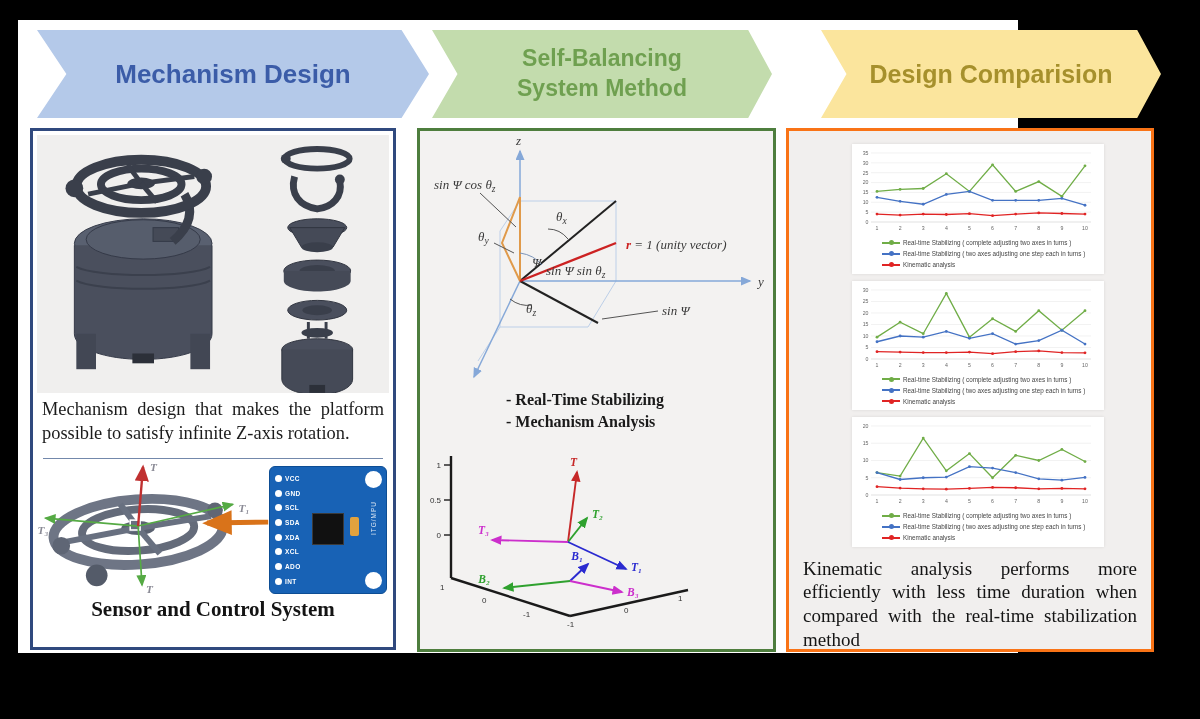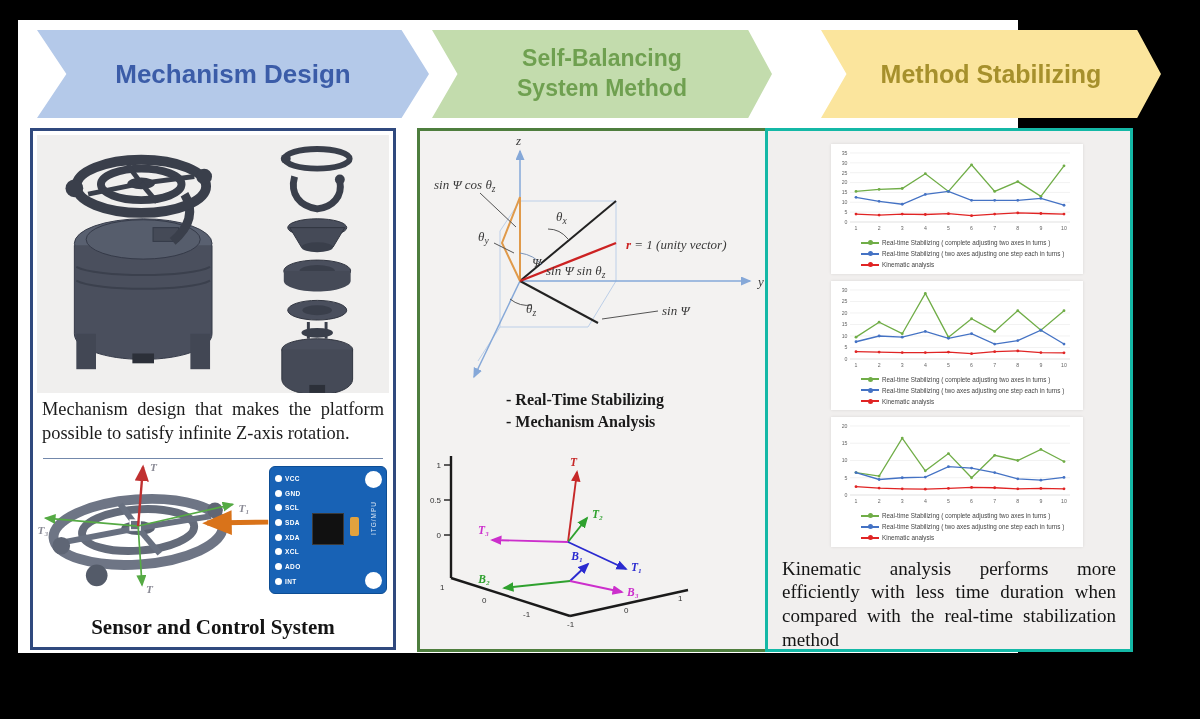--- a/index.html
+++ b/index.html
@@ -12,32 +12,32 @@
           align-items:center;justify-content:center;text-align:center;font-weight:600;
           clip-path:polygon(0 0,93% 0,100% 50%,93% 100%,0 100%,7.5% 50%);}
   .banner-blue{left:19px;width:392px;background:#b4c9e9;color:#3b5ca8;font-size:26px;}
   .banner-green{left:414px;width:340px;background:#c3dcad;color:#6fa050;font-size:23px;line-height:1.3;}
   .banner-yellow{left:803px;width:340px;background:#fbe59d;color:#a6902c;font-size:25px;}
 
   
   .panel{position:absolute;top:108px;background:#fff;box-sizing:border-box;}
   .panel-left{left:12px;width:366px;height:522px;border:3px solid #30497e;}
   .panel-mid{left:399px;width:359px;height:524px;border:3px solid #4e7e3e;background:#f3f2f1;}
-  .panel-right{left:747px;width:368px;height:524px;border:3px solid #14b8a6;background:#f1efee;}
+  .panel-right{left:768px;width:368px;height:524px;border:3px solid #f97316;background:#f1efee;}
 
   
   .cad-area{margin:4px;height:258px;background:#f0efee;}
   .cad-area svg{display:block;width:100%;height:100%;}
   .desc{margin:5px 9px 13px;font-family:"Liberation Serif",serif;font-size:18.4px;
         line-height:1.28;text-align:justify;color:#1c1c1c;}
   .divider{margin:7px 10px 2px;border:none;border-top:1.5px solid #7388ab;}
   .figure-area{position:relative;height:136px;}
   .figure-area svg.gimbal-svg{position:absolute;inset:0;width:100%;height:100%;}
   .caption{text-align:center;font-family:"Liberation Serif",serif;font-weight:bold;
-           font-size:21px;color:#141414;margin-top:18px;}
+           font-size:21px;color:#141414;margin-top:0;}
 
   
   .pcb{position:absolute;right:6px;top:5px;width:116px;height:126px;background:#1862b5;
        border-radius:6px;border:1px solid #0d4d94;}
   .pcb-pins{position:absolute;left:5px;top:4px;}
   .pcb-pin{display:flex;align-items:center;height:14.7px;}
   .pcb-pin .pad{width:7px;height:7px;border-radius:50%;background:#fff;margin-right:3px;}
   .pcb-pin .pin-label{color:#fff;font-size:6.5px;font-weight:bold;letter-spacing:.4px;}
   .pcb-chip{position:absolute;left:42px;top:46px;width:30px;height:30px;background:#111;
             border:1px solid #3a3a3a;}
@@ -76,21 +76,21 @@
 <div class="stage">
 
   <div class="banner banner-blue">
     <span>Mechanism Design</span>
   </div>
   <div class="banner banner-green">
     <span>Self-Balancing</span>
     <span>System Method</span>
   </div>
   <div class="banner banner-yellow">
-    <span>Method Stabilizing</span>
+    <span>Design Comparision</span>
   </div>
 
   <section class="panel panel-left">
     <div class="cad-area">
       <svg viewBox="0 0 358 258">
 
         <g>
           <ellipse cx="108" cy="108" rx="70" ry="25" fill="#596070" stroke="#343947"></ellipse>
           <path d="M38,110 V200 C38,215 69,226 108,226 C147,226 178,215 178,200 V110" fill="#4a4f5d" stroke="#343947"></path>
           <path d="M40,132 C60,143 156,143 176,132" fill="none" stroke="#3b404d" stroke-width="2"></path>

